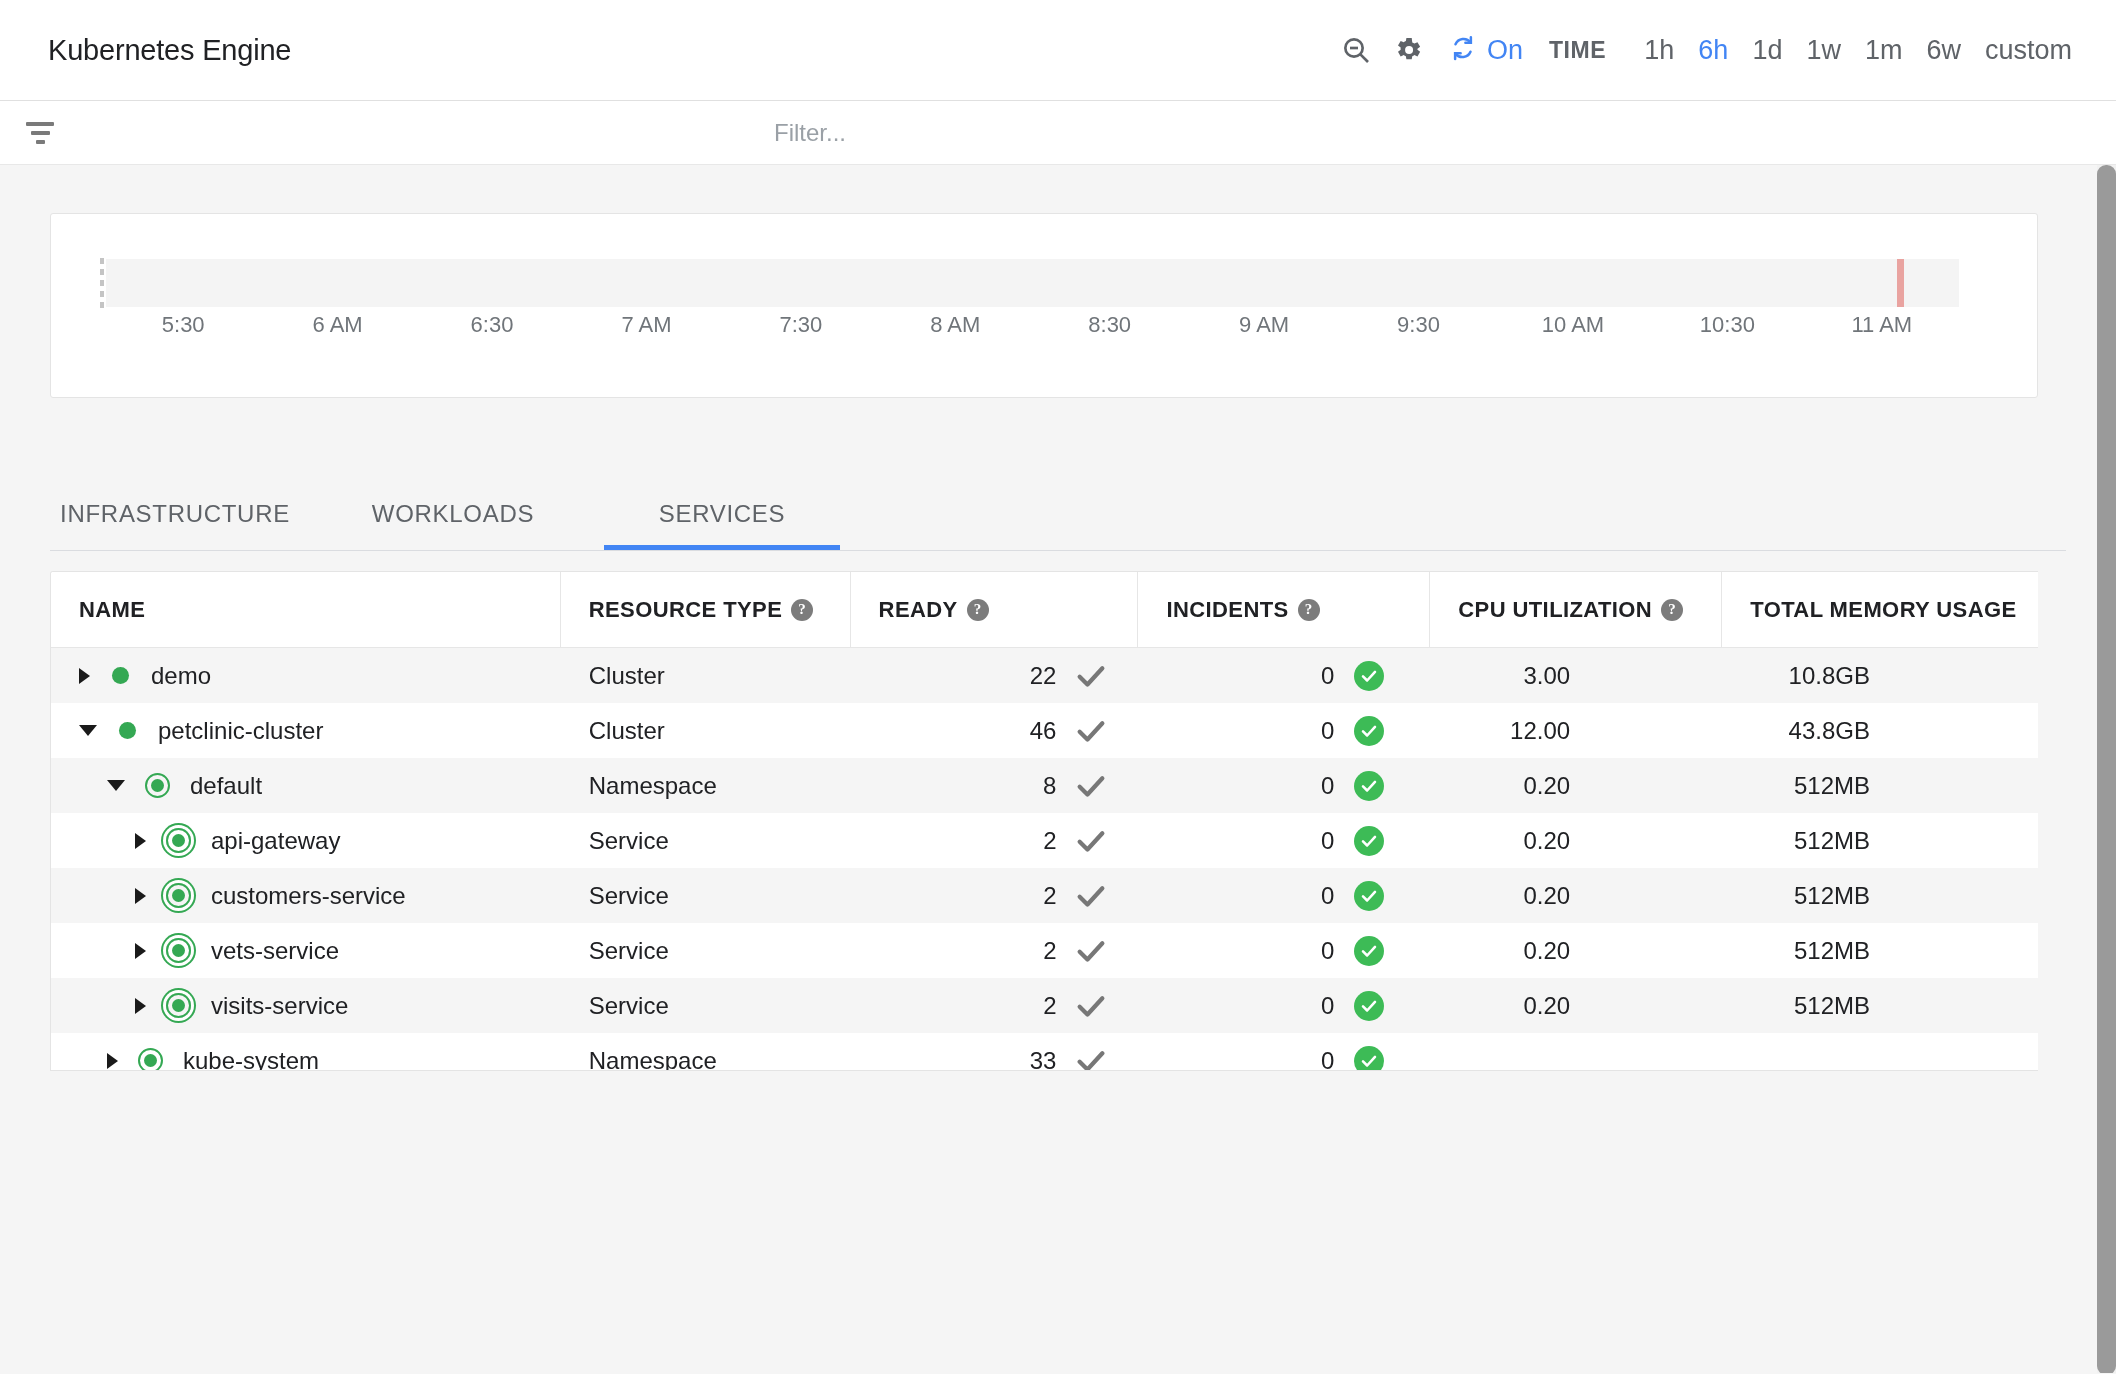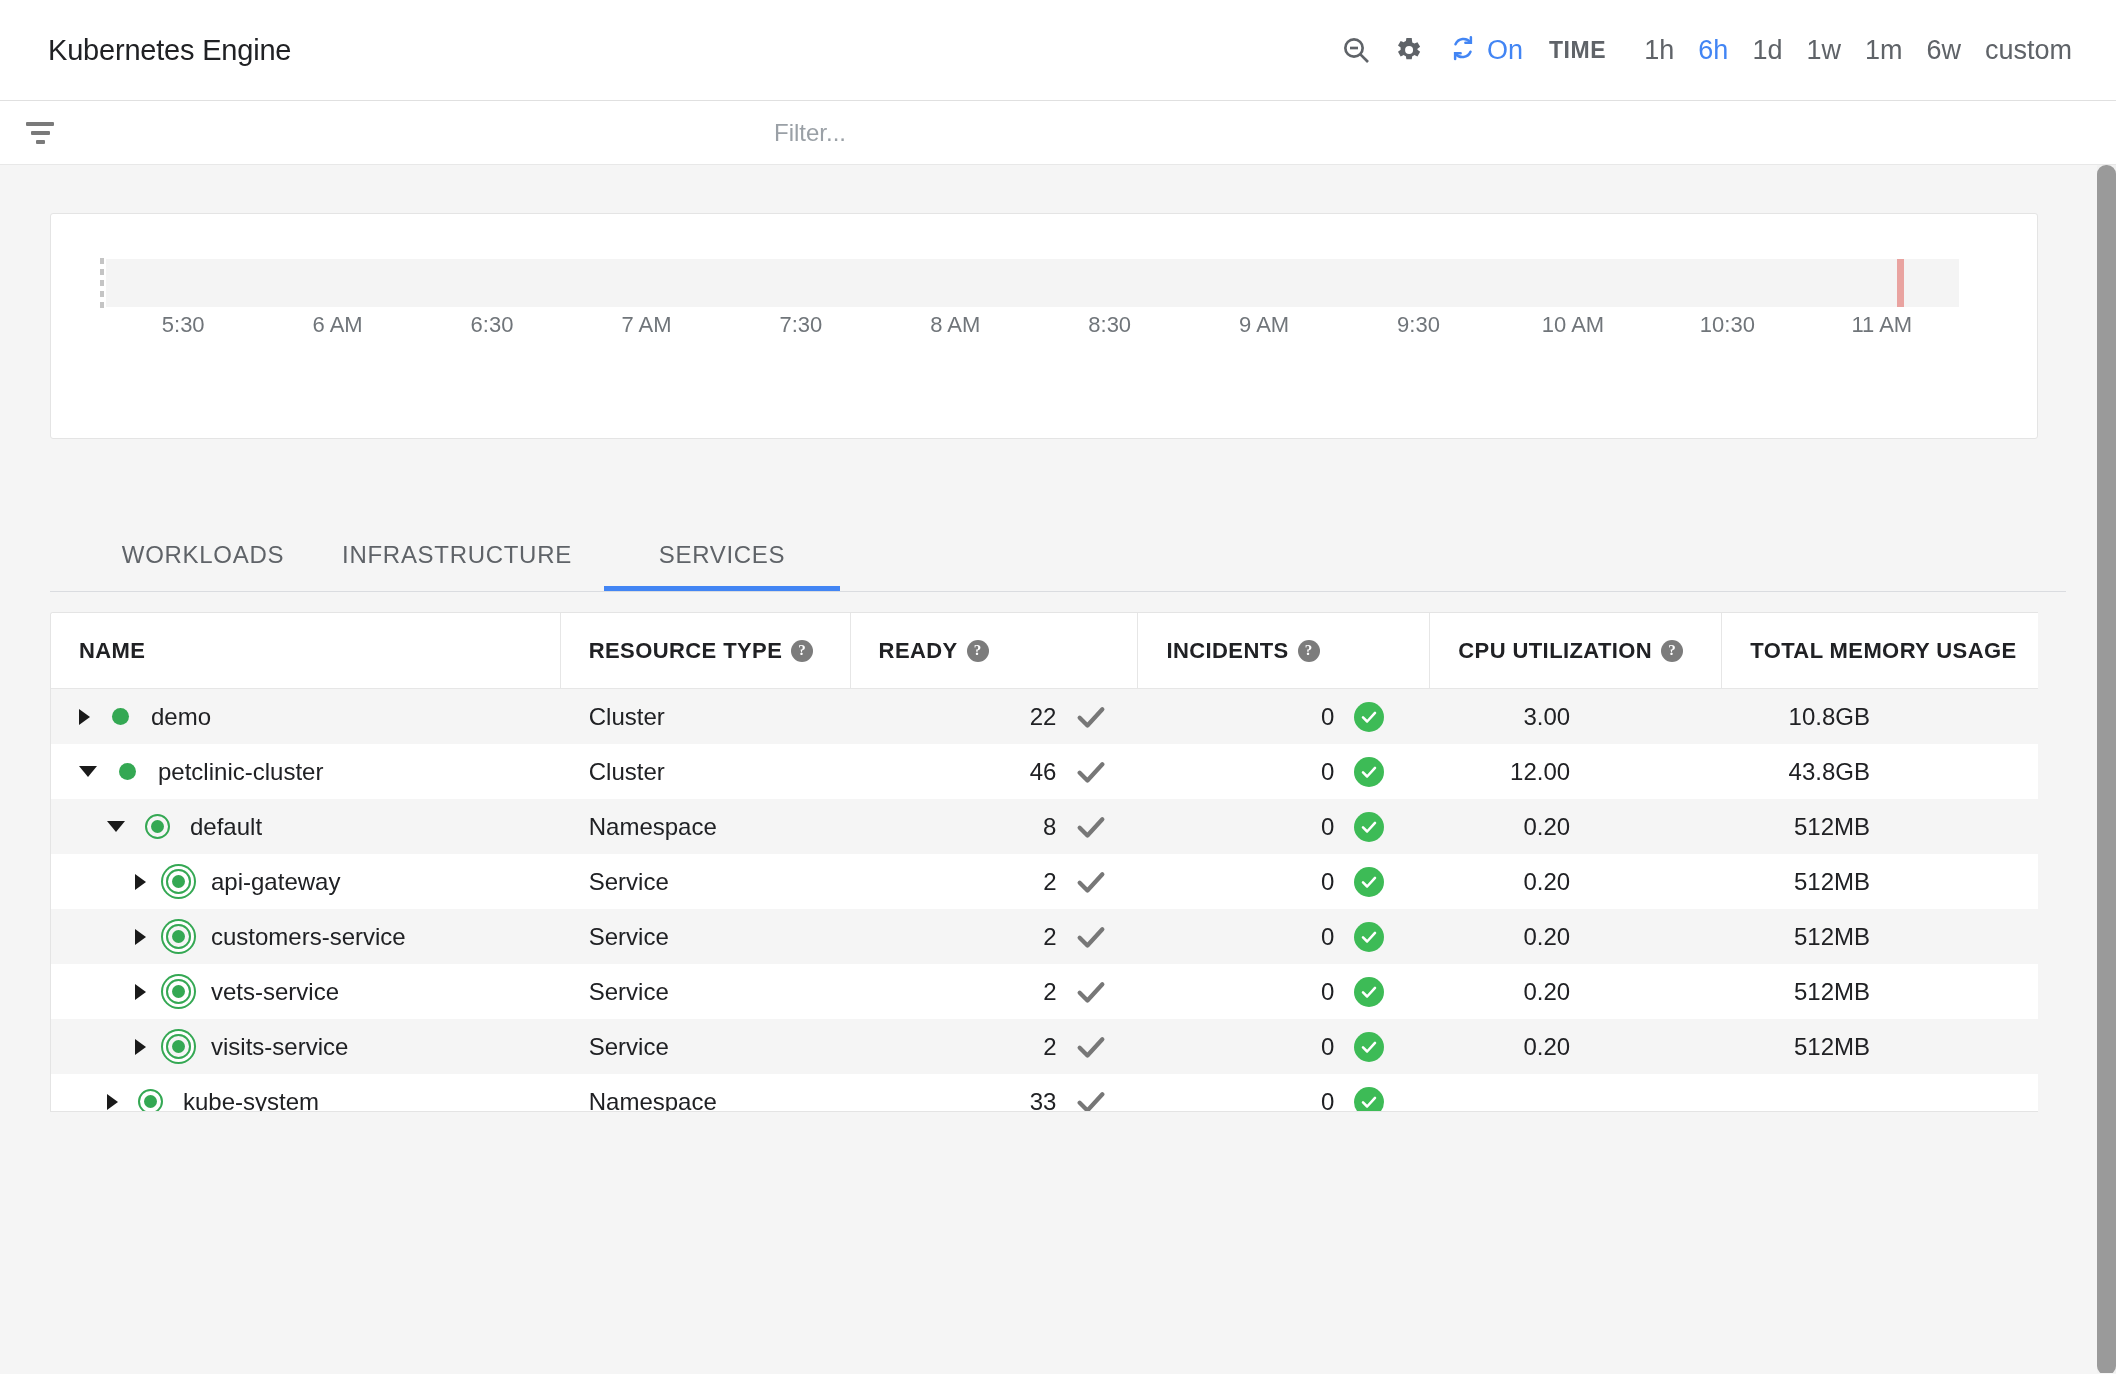--- a/index.html
+++ b/index.html
@@ -86,21 +86,21 @@
     width: 19px; height: 1210px;
     background: #9a9a9a; border-radius: 9px;
   }
 
   
   .timeline-card {
     margin: 48px 78px 0 50px;
     background: #fff;
     border: 1px solid #e4e4e4;
     border-radius: 3px;
-    height: 226px;
+    height: 185px;
     position: relative;
   }
   .timeline-band {
     position: absolute; left: 55px; right: 78px;
     top: 45px; height: 48px;
     background: #f4f4f4;
   }
   .timeline-marker-left {
     position: absolute; left: 49px; top: 44px;
     width: 4px; height: 50px;
@@ -315,22 +315,22 @@
         <div class="tick" style="left: 54.1667%;">8:30</div>
         <div class="tick" style="left: 62.5%;">9 AM</div>
         <div class="tick" style="left: 70.8333%;">9:30</div>
         <div class="tick" style="left: 79.1667%;">10 AM</div>
         <div class="tick" style="left: 87.5%;">10:30</div>
         <div class="tick" style="left: 95.8333%;">11 AM</div>
       </div>
   </div>
 
   <div class="tabs">
+    <div class="tab t0">INFRASTRUCTURE</div>
     <div class="tab t1">WORKLOADS</div>
-    <div class="tab t0">INFRASTRUCTURE</div>
     <div class="tab t2 active">SERVICES</div>
   </div>
 
   <div class="table-wrap">
     <div class="trow header">
       <div class="cell c-name">
           <div class="th">NAME</div>
         </div>
       <div class="cell c-type">
           <div class="th">

